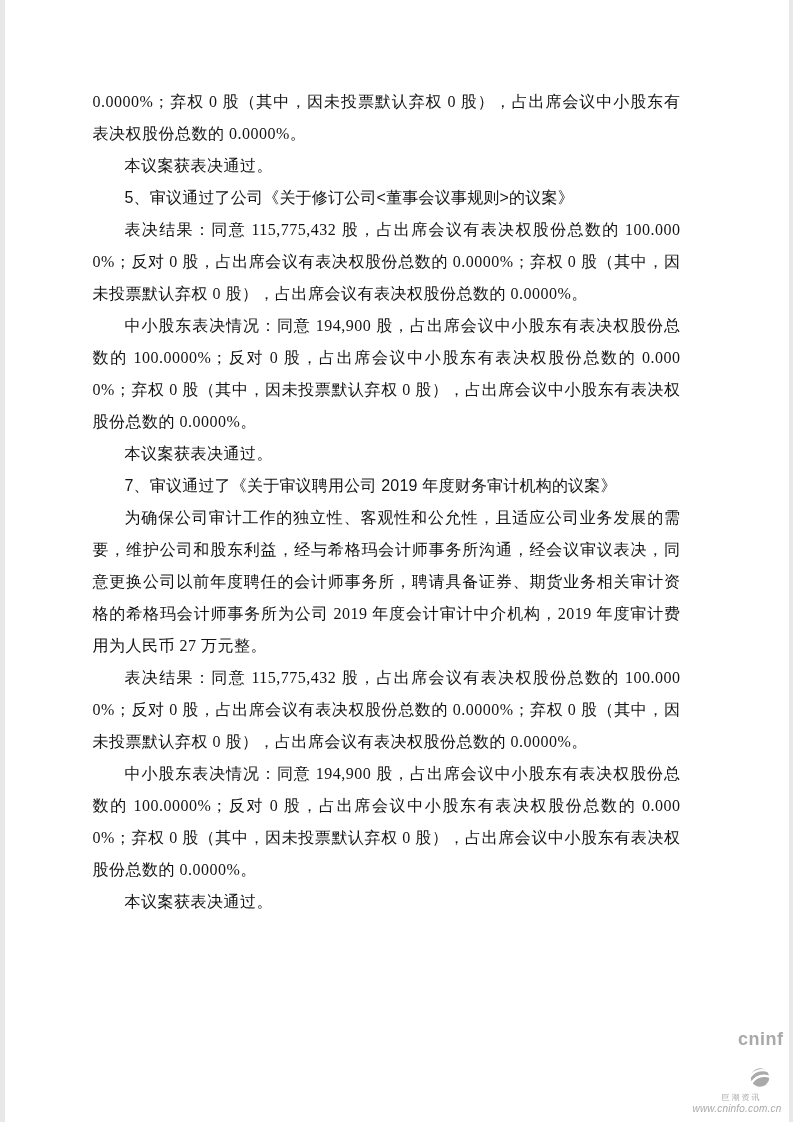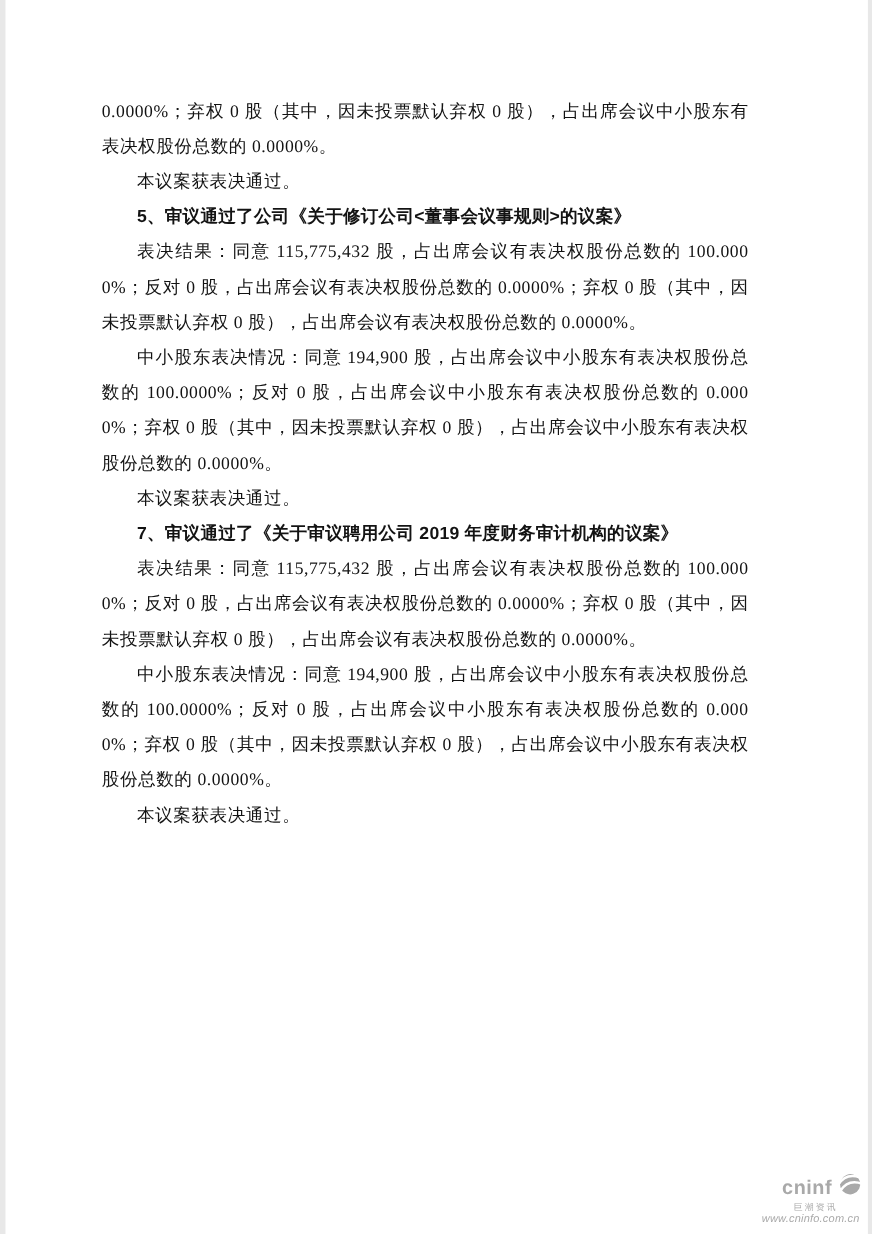--- a/index.html
+++ b/index.html
@@ -29,39 +29,40 @@
     line-height: 32px;
     text-align: justify;
     text-justify: inter-character;
     letter-spacing: 0.5px;
     word-break: break-all;
   }
   .doc-body p.indent {
     text-indent: 2em;
   }
   .doc-body p.heading {
-    font-weight: bold;
+    font-weight: normal;
     font-family: "Liberation Sans", "DejaVu Sans", sans-serif;
     letter-spacing: 0.2px;
   }
   .footer-logo {
     position: absolute;
     right: 5px;
     bottom: 8px;
     display: flex;
     flex-direction: column;
     align-items: flex-end;
     line-height: 1;
     font-family: "Liberation Sans", "DejaVu Sans", sans-serif;
     user-select: none;
   }
   .logo-row {
     display: flex;
     align-items: center;
-    gap: 6px;
+    gap: 19px;
+    flex-direction: column;
   }
   .logo-word {
     font-weight: bold;
     font-size: 18px;
     letter-spacing: 0.5px;
   }
   .logo-sub {
     font-size: 8px;
     letter-spacing: 2px;
     margin: 3px 22px 2px 0;
@@ -84,20 +85,21 @@
 
   <div class="doc-body" id="doc-body">
 
   <p class="">0.0000%；弃权 0 股（其中，因未投票默认弃权 0 股），占出席会议中小股东有表决权股份总数的 0.0000%。</p>
       <p class="indent">本议案获表决通过。</p>
       <p class="heading indent">5、审议通过了公司《关于修订公司&lt;董事会议事规则&gt;的议案》</p>
       <p class="indent">表决结果：同意 115,775,432 股，占出席会议有表决权股份总数的 100.0000%；反对 0 股，占出席会议有表决权股份总数的 0.0000%；弃权 0 股（其中，因未投票默认弃权 0 股），占出席会议有表决权股份总数的 0.0000%。</p>
       <p class="indent">中小股东表决情况：同意 194,900 股，占出席会议中小股东有表决权股份总数的 100.0000%；反对 0 股，占出席会议中小股东有表决权股份总数的 0.0000%；弃权 0 股（其中，因未投票默认弃权 0 股），占出席会议中小股东有表决权股份总数的 0.0000%。</p>
       <p class="indent">本议案获表决通过。</p>
       <p class="heading indent">7、审议通过了《关于审议聘用公司 2019 年度财务审计机构的议案》</p>
+      <p class="indent">为确保公司审计工作的独立性、客观性和公允性，且适应公司业务发展的需要，维护公司和股东利益，经与希格玛会计师事务所沟通，经会议审议表决，同意更换公司以前年度聘任的会计师事务所，聘请具备证券、期货业务相关审计资格的希格玛会计师事务所为公司 2019 年度会计审计中介机构，2019 年度审计费用为人民币 27 万元整。</p>
       <p class="indent">表决结果：同意 115,775,432 股，占出席会议有表决权股份总数的 100.0000%；反对 0 股，占出席会议有表决权股份总数的 0.0000%；弃权 0 股（其中，因未投票默认弃权 0 股），占出席会议有表决权股份总数的 0.0000%。</p>
       <p class="indent">中小股东表决情况：同意 194,900 股，占出席会议中小股东有表决权股份总数的 100.0000%；反对 0 股，占出席会议中小股东有表决权股份总数的 0.0000%；弃权 0 股（其中，因未投票默认弃权 0 股），占出席会议中小股东有表决权股份总数的 0.0000%。</p>
       <p class="indent">本议案获表决通过。</p>
     </div>
 
   <div class="footer-logo" style="color: rgb(169, 169, 169);">
     <div class="logo-row">
       <span class="logo-word">cninf</span>
       <span class="swirl-icon">
         <svg width="21" height="21" viewBox="0 0 24 24" aria-hidden="true">

